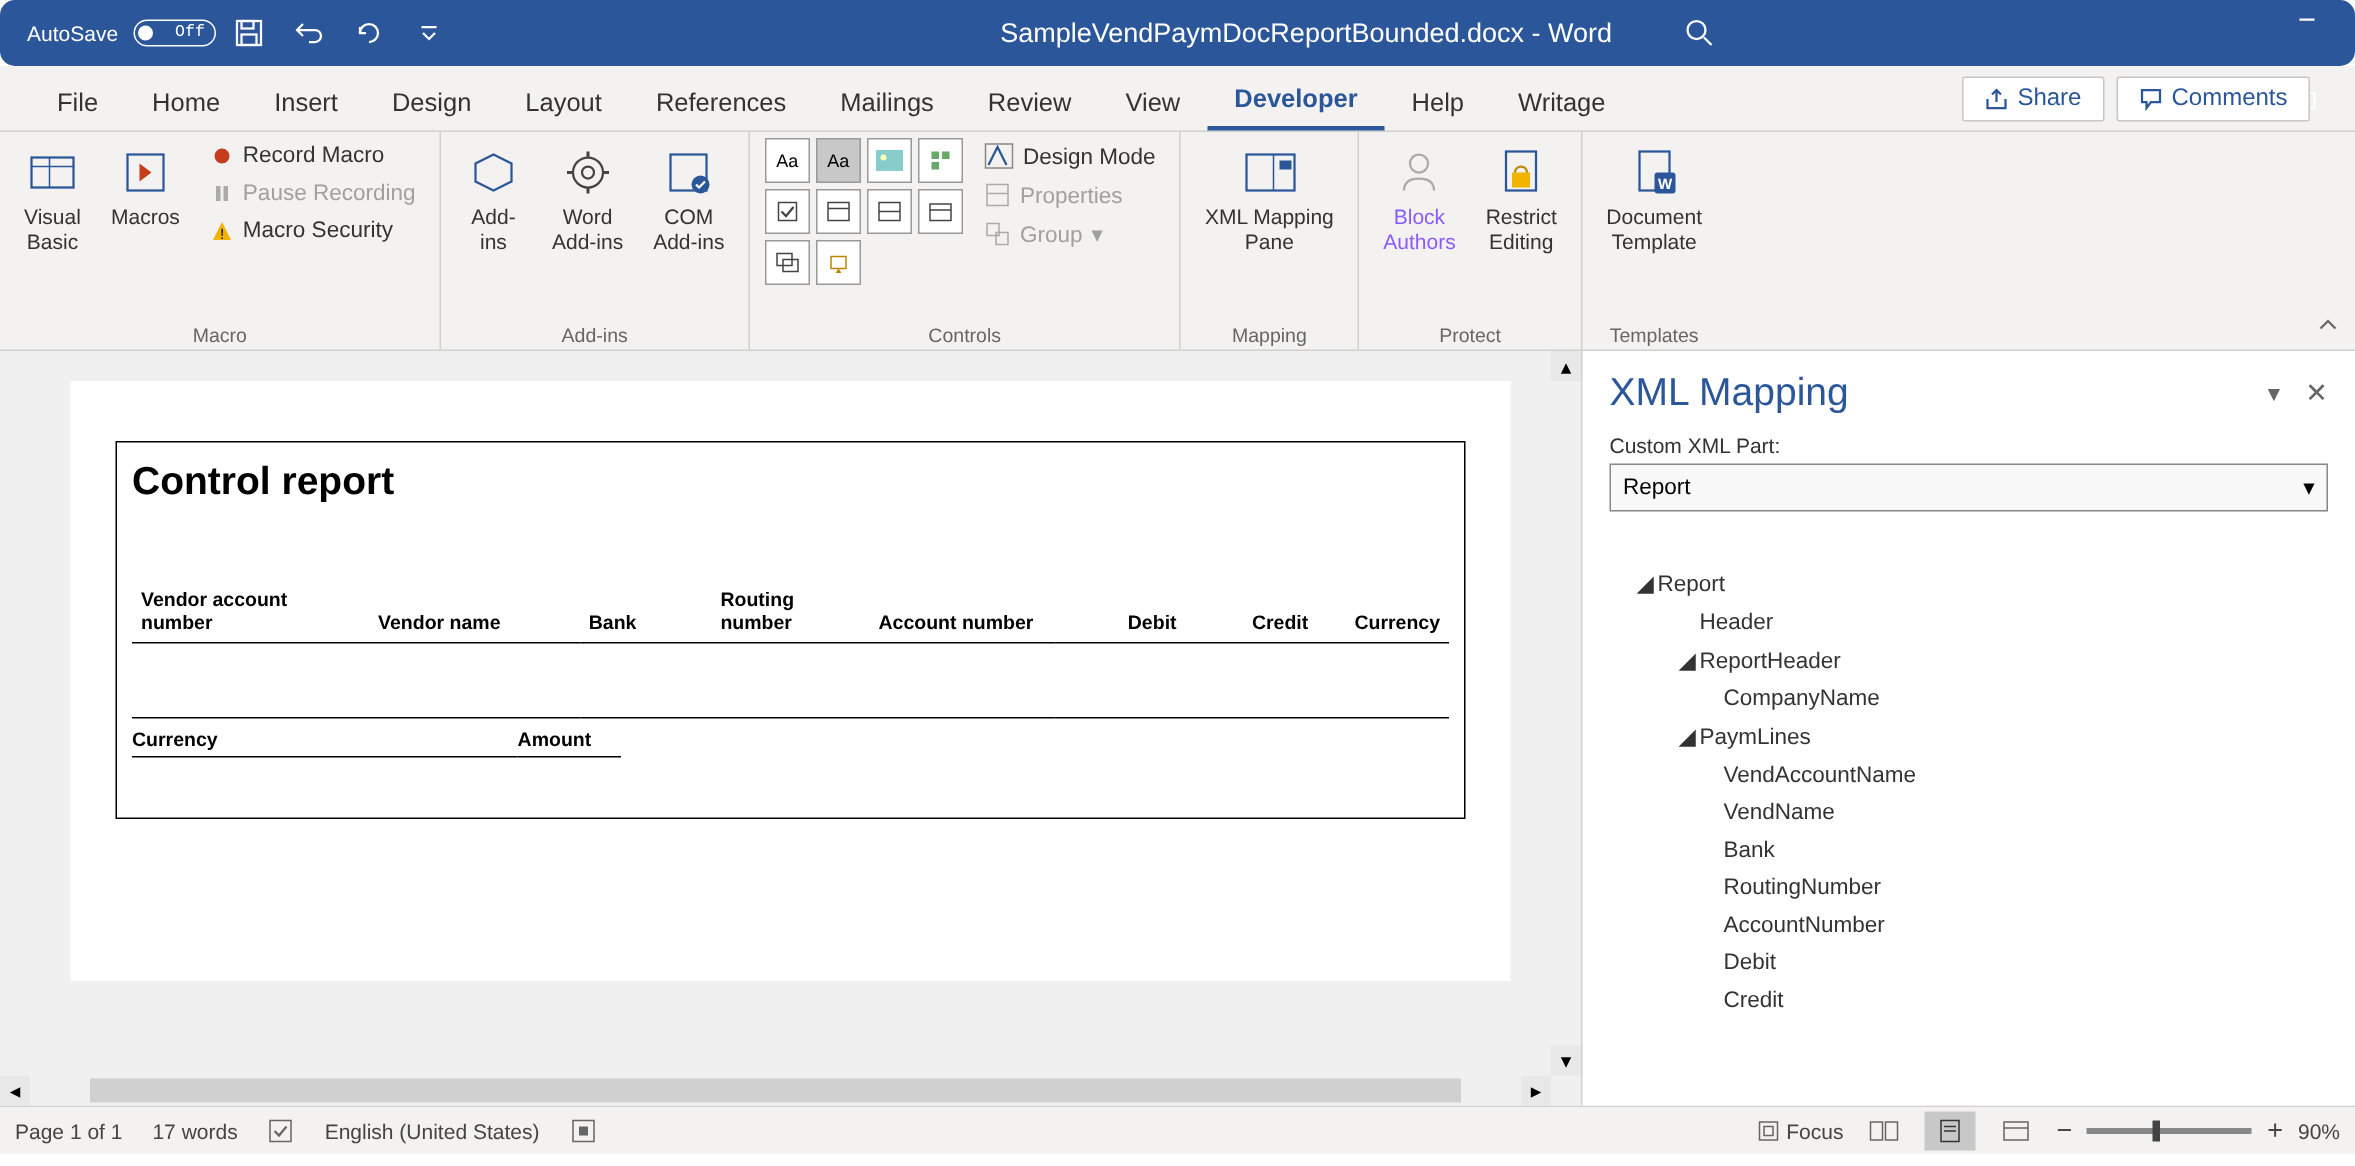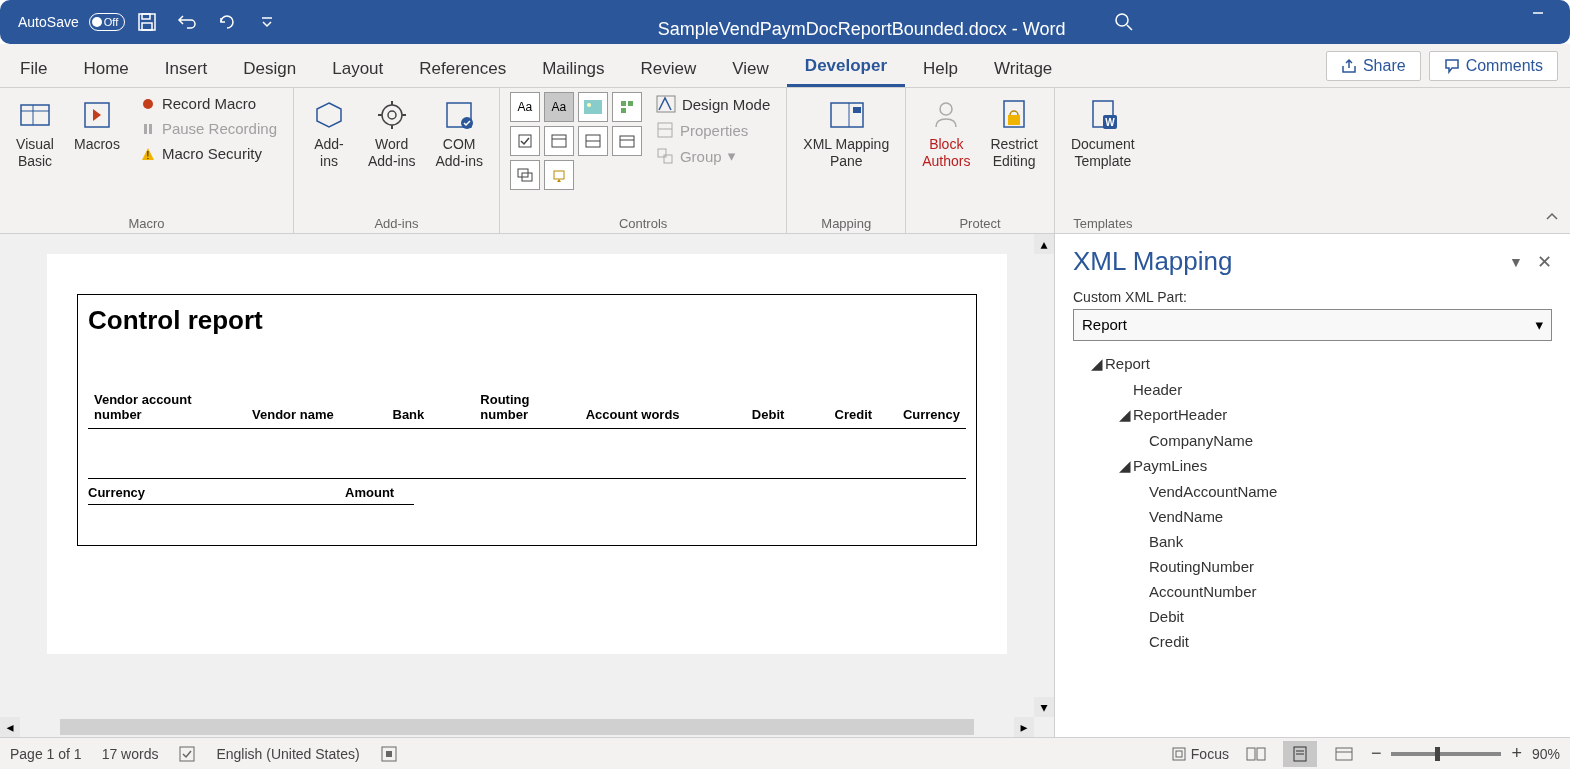--- a/index.html
+++ b/index.html
@@ -2,31 +2,31 @@
 <html><head>
 <meta charset="utf-8">
 <style>
   * { box-sizing: border-box; margin: 0; padding: 0; }
   body { font-family: "Segoe UI", Tahoma, sans-serif; font-size: 14px; background: #fff; width: 1570px; height: 777px; overflow: hidden; }
   
   
   .titlebar { background: #2b579a; color: #fff; height: 44px; display: flex; align-items: center; padding: 0 8px; border-radius: 10px; }
   .titlebar-left { display: flex; align-items: center; gap: 4px; }
   .autosave { font-size: 14px; margin-left: 10px; }
-  .autosave-toggle { display: inline-flex; align-items: center; border: 1.5px solid #fff; border-radius: 10px; padding: 0 6px 0 2px; margin-left: 6px; height: 18px; font-size: 11px; gap: 2px; }
+  .autosave-toggle { display: inline-flex; align-items: center; border: 1.5px solid #fff; border-radius: 10px; padding: 0 6px 0 2px; margin-left: 6px; height: 18px; font-size: 11px; gap: 15px; font-family: Liberation Mono, monospace; }
   .autosave-toggle .knob { width: 10px; height: 10px; border-radius: 50%; background: #fff; }
   .tb-icon { width: 36px; height: 36px; display: flex; align-items: center; justify-content: center; cursor: pointer; }
-  .titlebar-center { flex: 1; display: flex; justify-content: center; gap: 40px; align-items: flex-end; }
+  .titlebar-center { flex: 1; display: flex; justify-content: center; gap: 40px; align-items: center; }
   .title-text { font-size: 18px; }
   .titlebar-right { display: flex; align-items: center; gap: 6px; flex-direction: column; }
   .avatar { width: 30px; height: 30px; border-radius: 50%; background: #7a3b3b; display: flex; align-items: center; justify-content: center; font-size: 13px; margin-right: 10px; }
   .winbtn { width: 48px; height: 48px; display: flex; align-items: center; justify-content: center; cursor: pointer; }
   
   
-  .tabbar { background: #f3f2f1; height: 44px; display: flex; align-items: flex-end; padding: 0 2px; border-bottom: 1px solid #d0d0d0; }
+  .tabbar { background: #f3f2f1; height: 44px; display: flex; align-items: flex-end; padding: 0 20px; border-bottom: 1px solid #d0d0d0; }
   .tab { padding: 10px 18px 8px; font-size: 17px; color: #333; cursor: pointer; }
   .tab.active { color: #2b579a; border-bottom: 3px solid #2b579a; font-weight: 600; }
   .tabbar-right { margin-left: auto; display: flex; gap: 8px; padding-bottom: 6px; padding-right: 10px; margin-top: 28px; }
   .btn-outline { border: 1px solid #c8c6c4; background: #fff; padding: 5px 14px; font-size: 16px; color: #2b579a; cursor: pointer; border-radius: 2px; display: flex; align-items: center; gap: 6px; }
   
   
   .ribbon { background: #f3f2f1; height: 146px; display: flex; position: relative; border-bottom: 1px solid #d0d0d0; }
   .group { border-right: 1px solid #d0d0d0; padding: 4px 10px 2px; display: flex; flex-direction: column; }
   .group-body { flex: 1; display: flex; gap: 8px; align-items: flex-start; }
   .group-label { text-align: center; color: #666; font-size: 13px; padding-top: 2px; }
@@ -58,21 +58,21 @@
   
   .sidepane { width: 516px; background: #fff; border-left: 1px solid #d0d0d0; padding: 12px 18px; display: flex; flex-direction: column; }
   .sidepane-hdr { display: flex; align-items: center; margin-bottom: 12px; }
   .sidepane-title { font-size: 26px; color: #2b579a; flex: 1; }
   .sidepane-close { cursor: pointer; font-size: 18px; color: #666; margin-left: 14px; }
   .sidepane-drop { cursor: pointer; font-size: 14px; color: #666; }
   .sp-lbl { font-size: 14px; color: #333; margin-bottom: 4px; }
   .sp-select { width: 100%; border: 1px solid #888; padding: 6px 8px; font-size: 15px; display: flex; justify-content: space-between; cursor: pointer; background: #f8f8f8; }
   .tree { margin-top: 10px; font-size: 15px; color: #333; overflow-y: auto; flex: 1; }
   .tree-node { padding: 4px 0; cursor: pointer; }
-  .tree-indent-1 { padding-left: 18px; }
+  .tree-indent-1 { padding-left: 18px; margin-top: 25px; }
   .tree-indent-2 { padding-left: 46px; }
   .tree-indent-3 { padding-left: 76px; }
   .tree-caret { display: inline-block; width: 14px; }
   
   
   .status { background: #f3f2f1; border-top: 1px solid #d0d0d0; height: 32px; display: flex; align-items: center; padding: 0 10px; font-size: 14px; color: #444; gap: 20px; }
   .status-right { margin-left: auto; display: flex; align-items: center; gap: 10px; }
   .view-btn { width: 34px; height: 26px; display: flex; align-items: center; justify-content: center; cursor: pointer; }
   .view-btn.active { background: #c8c8c8; }
   .zoom-slider { width: 110px; height: 4px; background: #888; position: relative; }
@@ -362,21 +362,21 @@
             </svg>
           </div>
         <div class="lbl">XML Mapping<br>Pane</div>
       </div>
     </div>
     <div class="group-label">Mapping</div>
   </div>
 
   <div class="group">
     <div class="group-body">
-      <div class="big-btn" style="color:#b91c1c">
+      <div class="big-btn" style="color:#8b5cf6">
         <div class="icon">
             <svg width="36" height="36">
               <circle cx="18" cy="12" r="6" fill="none" stroke="#aaa" stroke-width="1.5"></circle>
               <path d="M8 30 Q8 22 18 22 Q28 22 28 30" fill="none" stroke="#aaa" stroke-width="1.5"></path>
             </svg>
           </div>
         <div class="lbl">Block<br>Authors</div>
       </div>
       <div class="big-btn">
         <div class="icon">
@@ -420,21 +420,21 @@
     <div class="page">
       <div style="border:1.5px solid #000; padding:10px 10px 40px">
         <div style="font-weight:700; font-size:26px">Control report</div>
         <table class="rpt-table" style="margin-top:50px; border:none; width:100%">
           <tbody>
               <tr>
             <th style="width:18%">Vendor account number</th>
             <th style="width:16%">Vendor name</th>
             <th style="width:10%">Bank</th>
             <th style="width:12%">Routing number</th>
-            <th style="width:14%">Account words</th>
+            <th style="width:14%">Account number</th>
             <th class="right" style="width:10%">Debit</th>
             <th class="right" style="width:10%">Credit</th>
             <th class="right" style="width:10%">Currency</th>
           </tr>
           <tr>
                 <td colspan="8" style="height:50px; border-bottom:1.5px solid #000"></td>
               </tr>
         </tbody>
           </table>
         <table style="margin-top:0; border-collapse:collapse">

